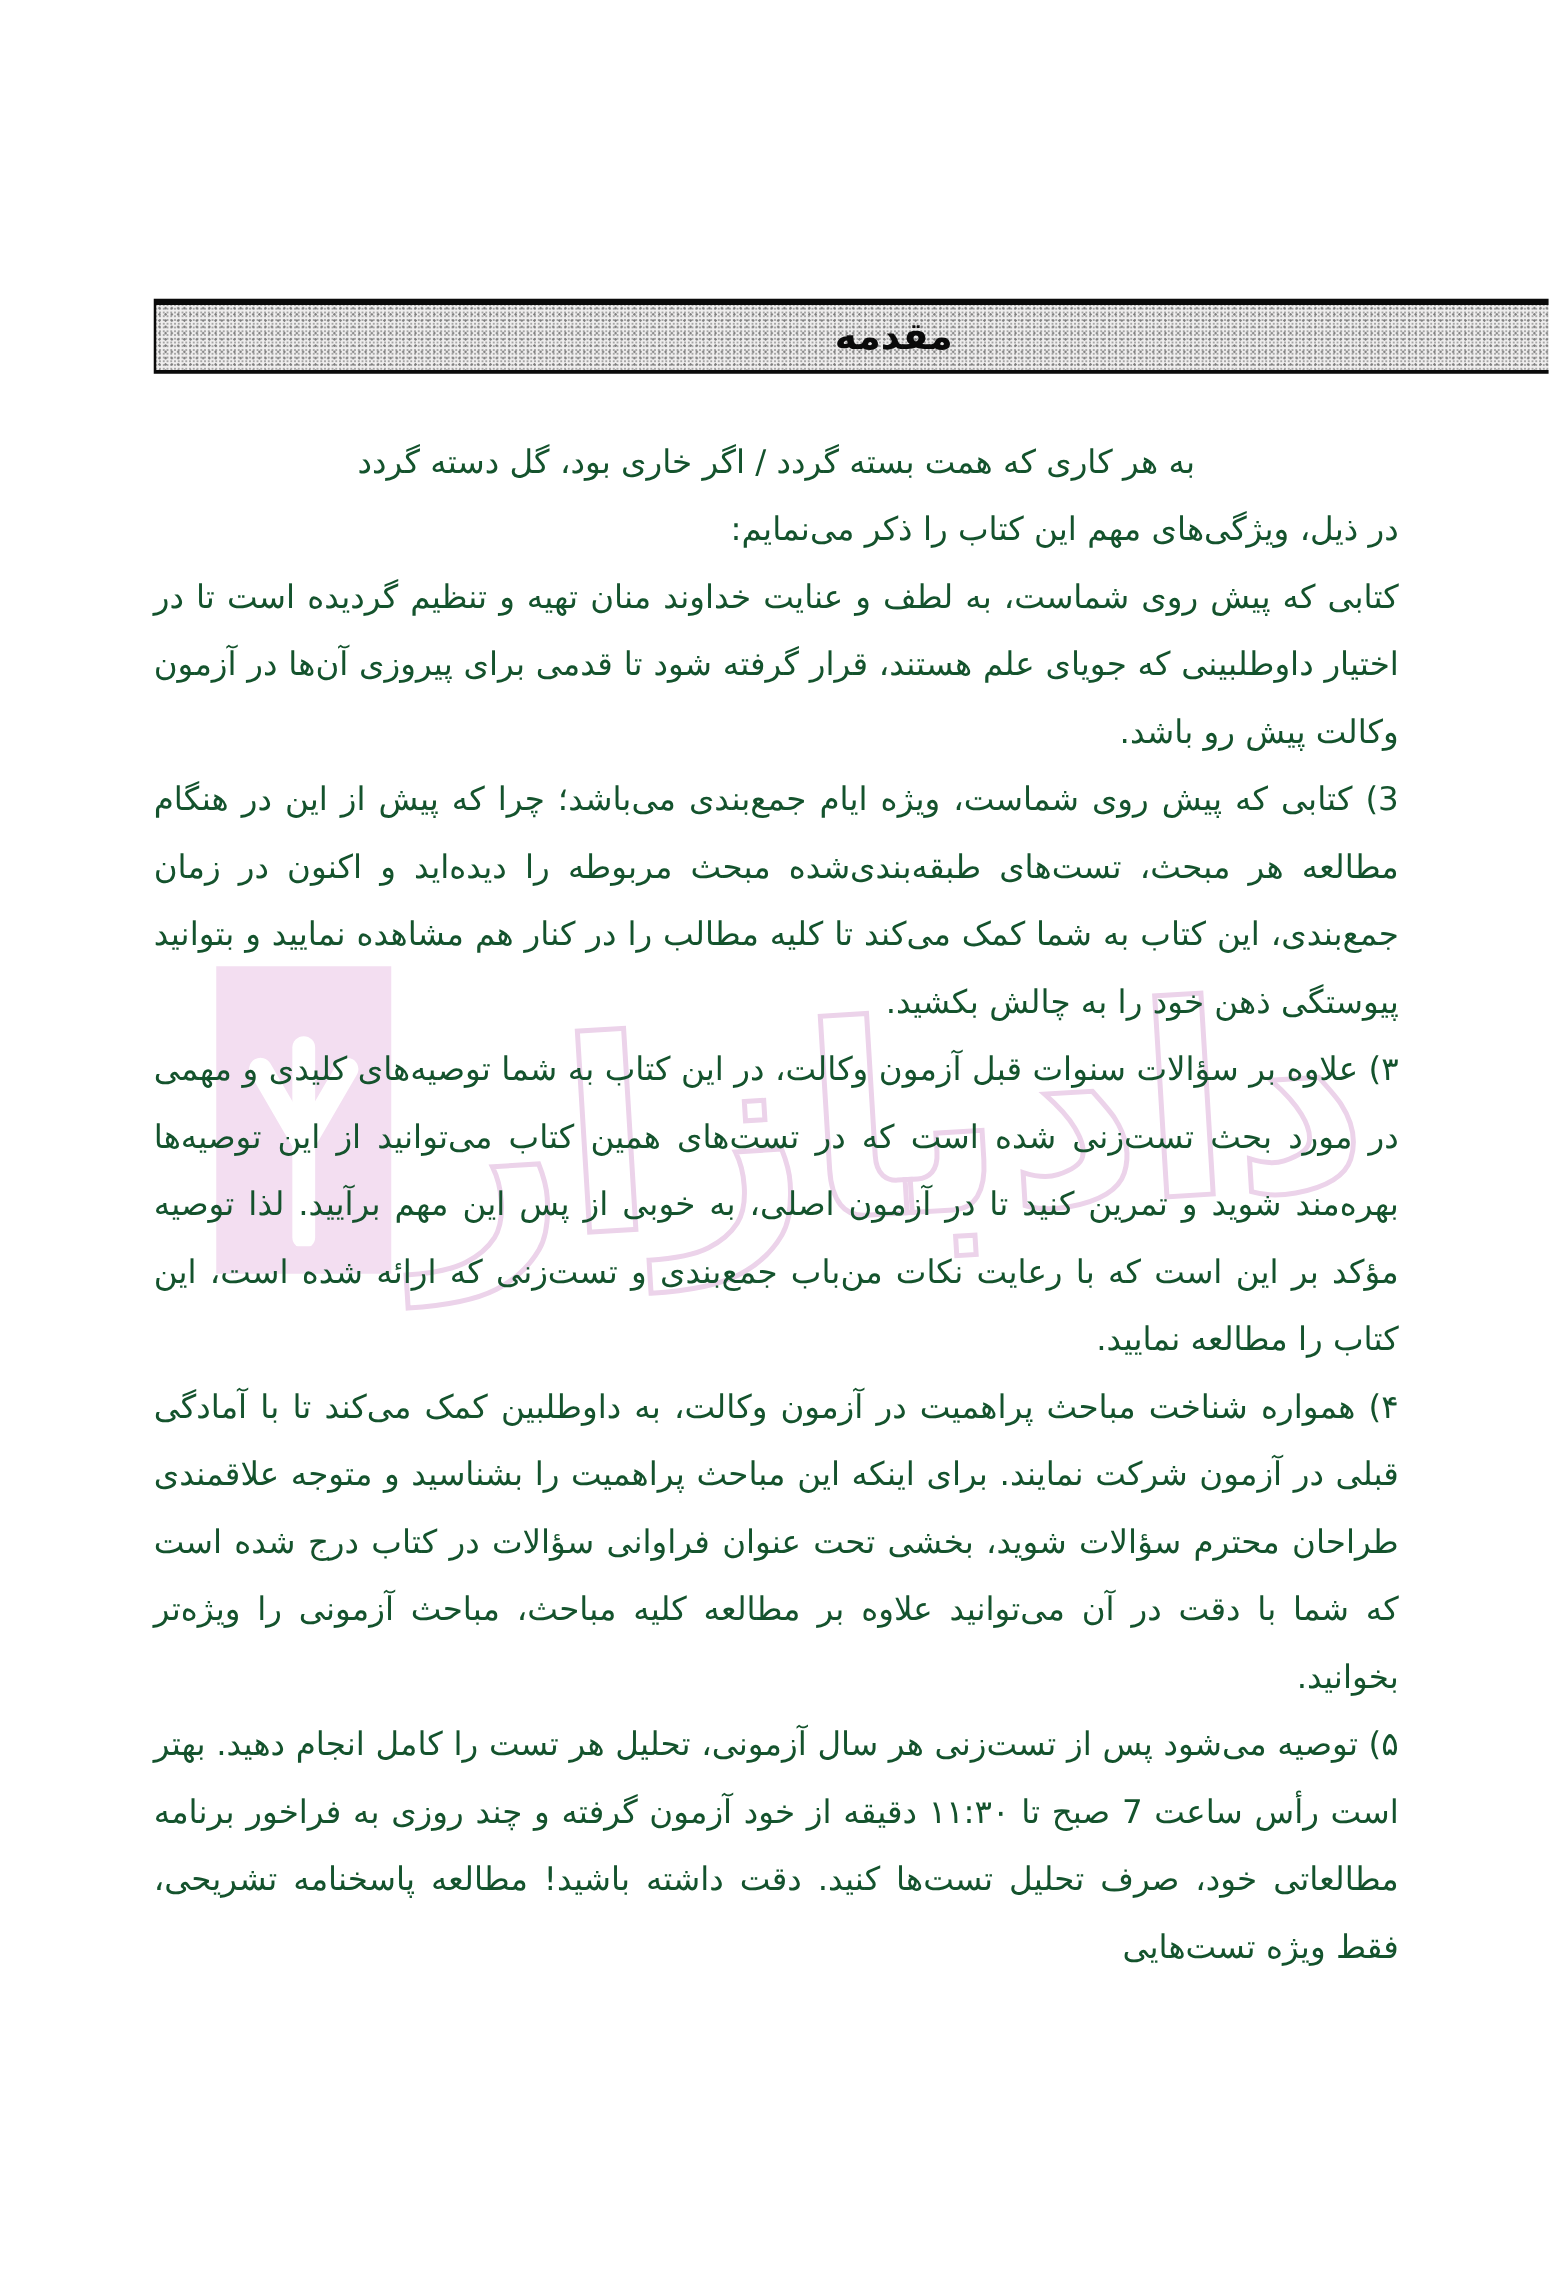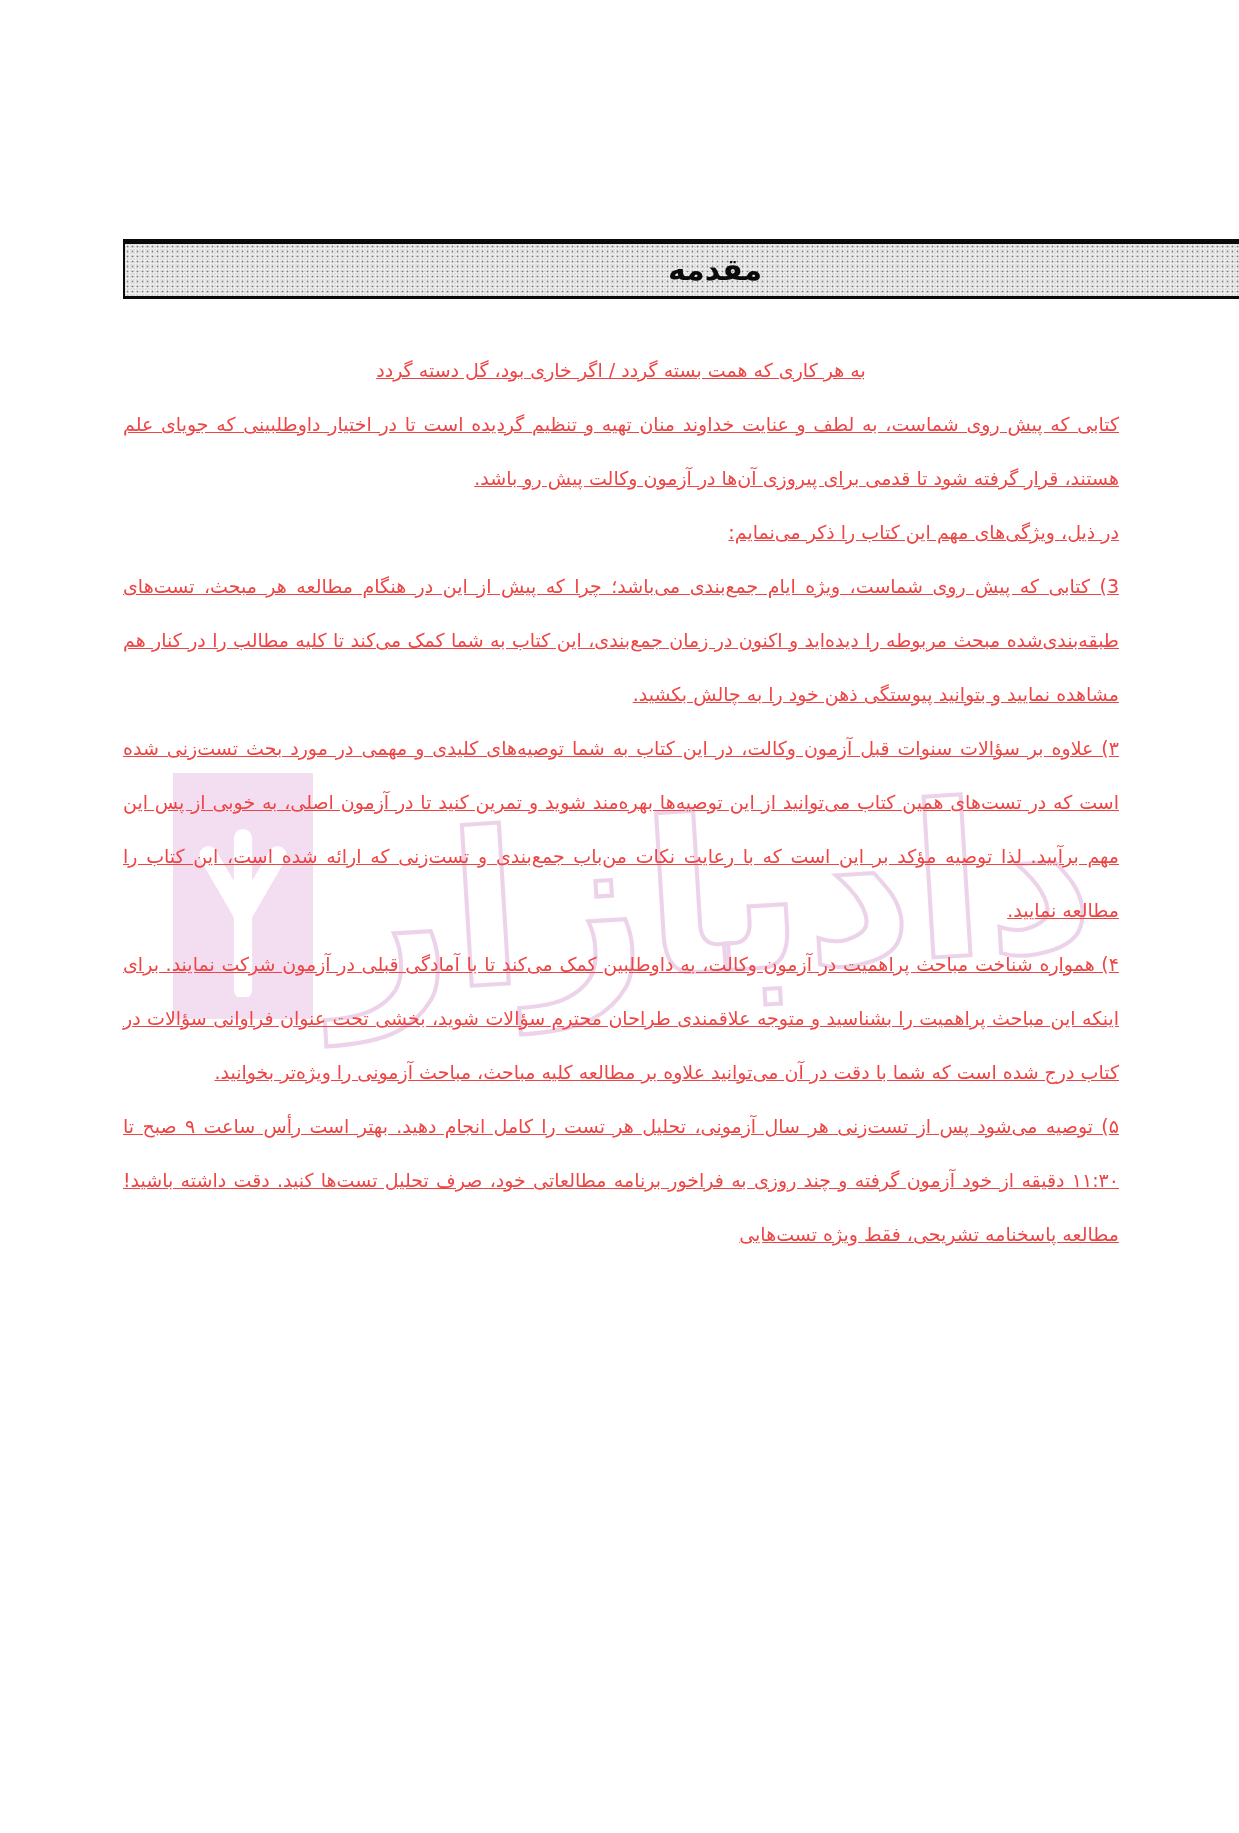--- a/index.html
+++ b/index.html
@@ -90,26 +90,25 @@
     }
   }
 
   
   .content {
     position: absolute;
     left: 123px;
     top: 343px;
     width: 996px;
     z-index: 1;
-    color: #ef4444;
-    font-size: 19px;
+    color: #14532d;
+    font-size: 26px;
     line-height: 54px;
     text-align: justify;
     text-justify: inter-word;
-    text-decoration: underline;
   }
   .content p {
     margin: 0;
     text-align: justify;
   }
   .poem-line {
     text-align: center !important;
     font-weight: 500;
   }
 </style>
@@ -133,21 +132,21 @@
     </div>
     <div class="wm-text">دادبازار</div>
   </div>
 
   <div class="header-bar">
     <span class="header-title">مقدمه</span>
   </div>
 
   <div class="content">
     <p class="poem-line">به هر کاری که همت بسته گردد /  اگر خاری بود، گل دسته گردد</p>
+    <p>در ذیل، ویژگی‌های مهم این کتاب را ذکر می‌نمایم:</p>
     <p>کتابی که پیش روی شماست، به لطف و عنایت خداوند منان تهیه و تنظیم گردیده است تا در اختیار داوطلبینی که جویای علم هستند، قرار گرفته شود تا قدمی برای پیروزی آن‌ها در آزمون وکالت پیش رو باشد.</p>
-    <p>در ذیل، ویژگی‌های مهم این کتاب را ذکر می‌نمایم:</p>
     <p>3) کتابی که پیش روی شماست، ویژه ایام جمع‌بندی می‌باشد؛ چرا که پیش از این در هنگام مطالعه هر مبحث، تست‌های طبقه‌بندی‌شده مبحث مربوطه را دیده‌اید و اکنون در زمان جمع‌بندی، این کتاب به شما کمک می‌کند تا کلیه مطالب را در کنار هم مشاهده نمایید و بتوانید پیوستگی ذهن خود را به چالش بکشید.</p>
     <p>۳) علاوه بر سؤالات سنوات قبل آزمون وکالت، در این کتاب به شما توصیه‌های کلیدی و مهمی در مورد بحث تست‌زنی شده است که در تست‌های همین کتاب می‌توانید از این توصیه‌ها بهره‌مند شوید و تمرین کنید تا در آزمون اصلی، به خوبی از پس این مهم برآیید. لذا توصیه مؤکد بر این است که با رعایت نکات من‌باب جمع‌بندی و تست‌زنی که ارائه شده است، این کتاب را مطالعه نمایید.</p>
     <p>۴) همواره شناخت مباحث پراهمیت در آزمون وکالت، به داوطلبین کمک می‌کند تا با آمادگی قبلی در آزمون شرکت نمایند. برای اینکه این مباحث پراهمیت را بشناسید و متوجه علاقمندی طراحان محترم سؤالات شوید، بخشی تحت عنوان فراوانی سؤالات در کتاب درج شده است که شما با دقت در آن می‌توانید علاوه بر مطالعه کلیه مباحث، مباحث آزمونی را ویژه‌تر بخوانید.</p>
-    <p>۵) توصیه می‌شود پس از تست‌زنی هر سال آزمونی، تحلیل هر تست را کامل انجام دهید. بهتر است رأس ساعت ۹ صبح تا ۱۱:۳۰ دقیقه از خود آزمون گرفته و چند روزی به فراخور برنامه مطالعاتی خود، صرف تحلیل تست‌ها کنید. دقت داشته باشید! مطالعه پاسخنامه تشریحی، فقط ویژه تست‌هایی</p>
+    <p>۵) توصیه می‌شود پس از تست‌زنی هر سال آزمونی، تحلیل هر تست را کامل انجام دهید. بهتر است رأس ساعت 7 صبح تا ۱۱:۳۰ دقیقه از خود آزمون گرفته و چند روزی به فراخور برنامه مطالعاتی خود، صرف تحلیل تست‌ها کنید. دقت داشته باشید! مطالعه پاسخنامه تشریحی، فقط ویژه تست‌هایی</p>
   </div>
 
 </div>
 
 </body></html>

